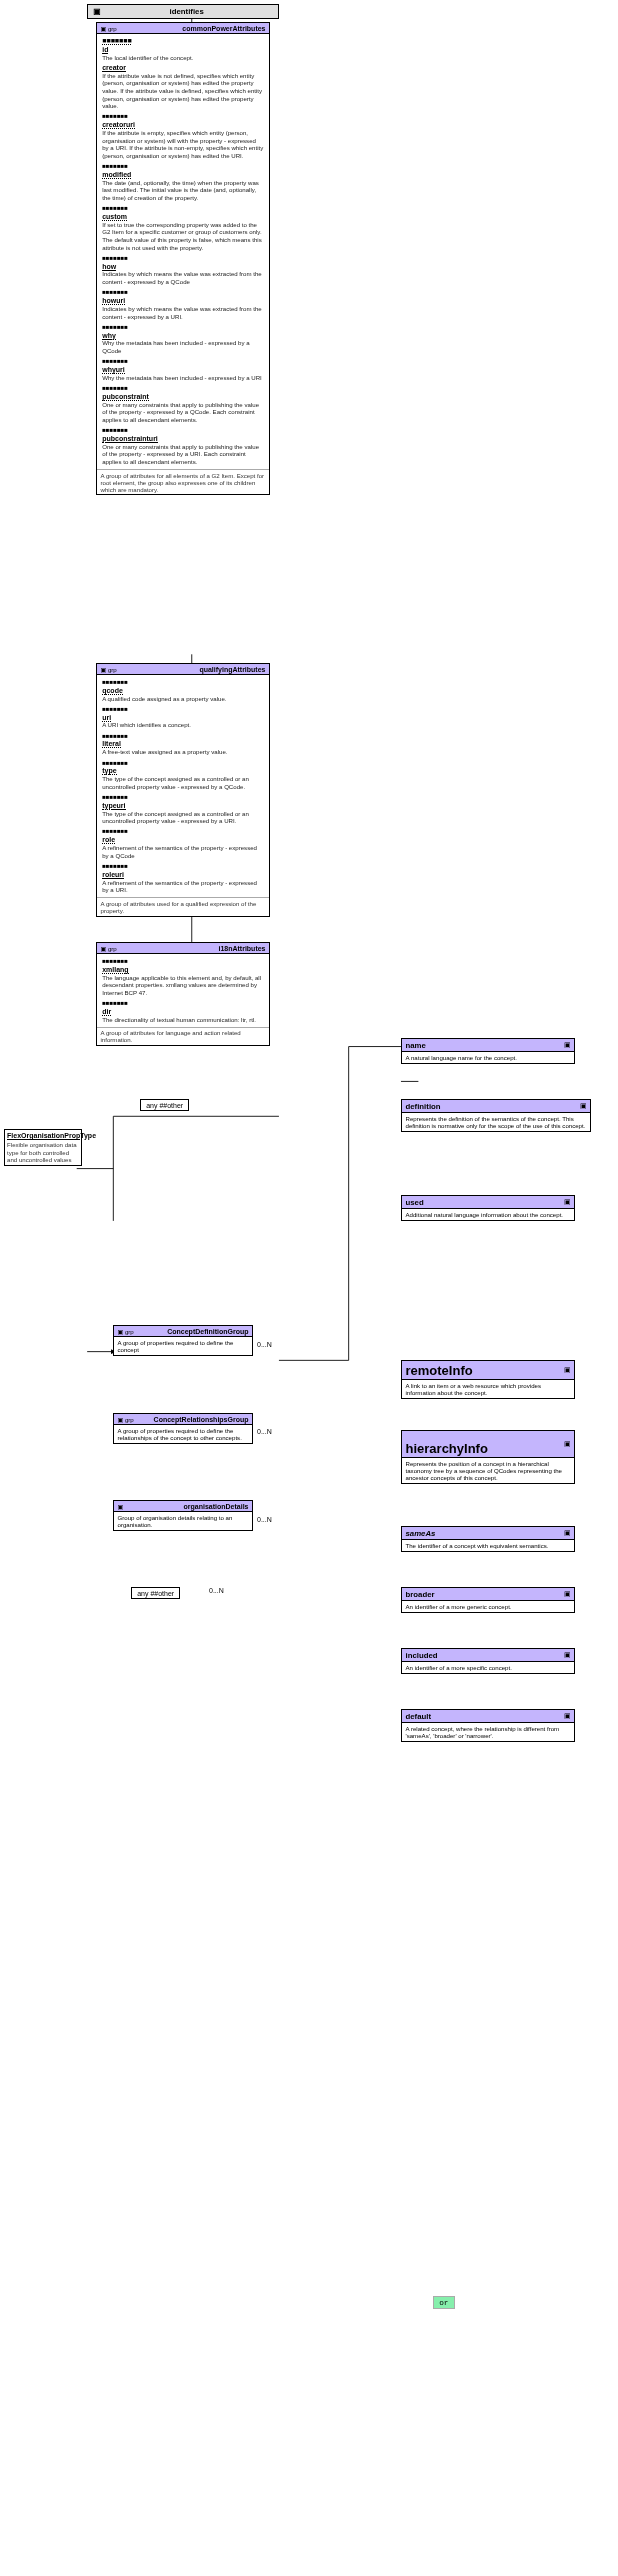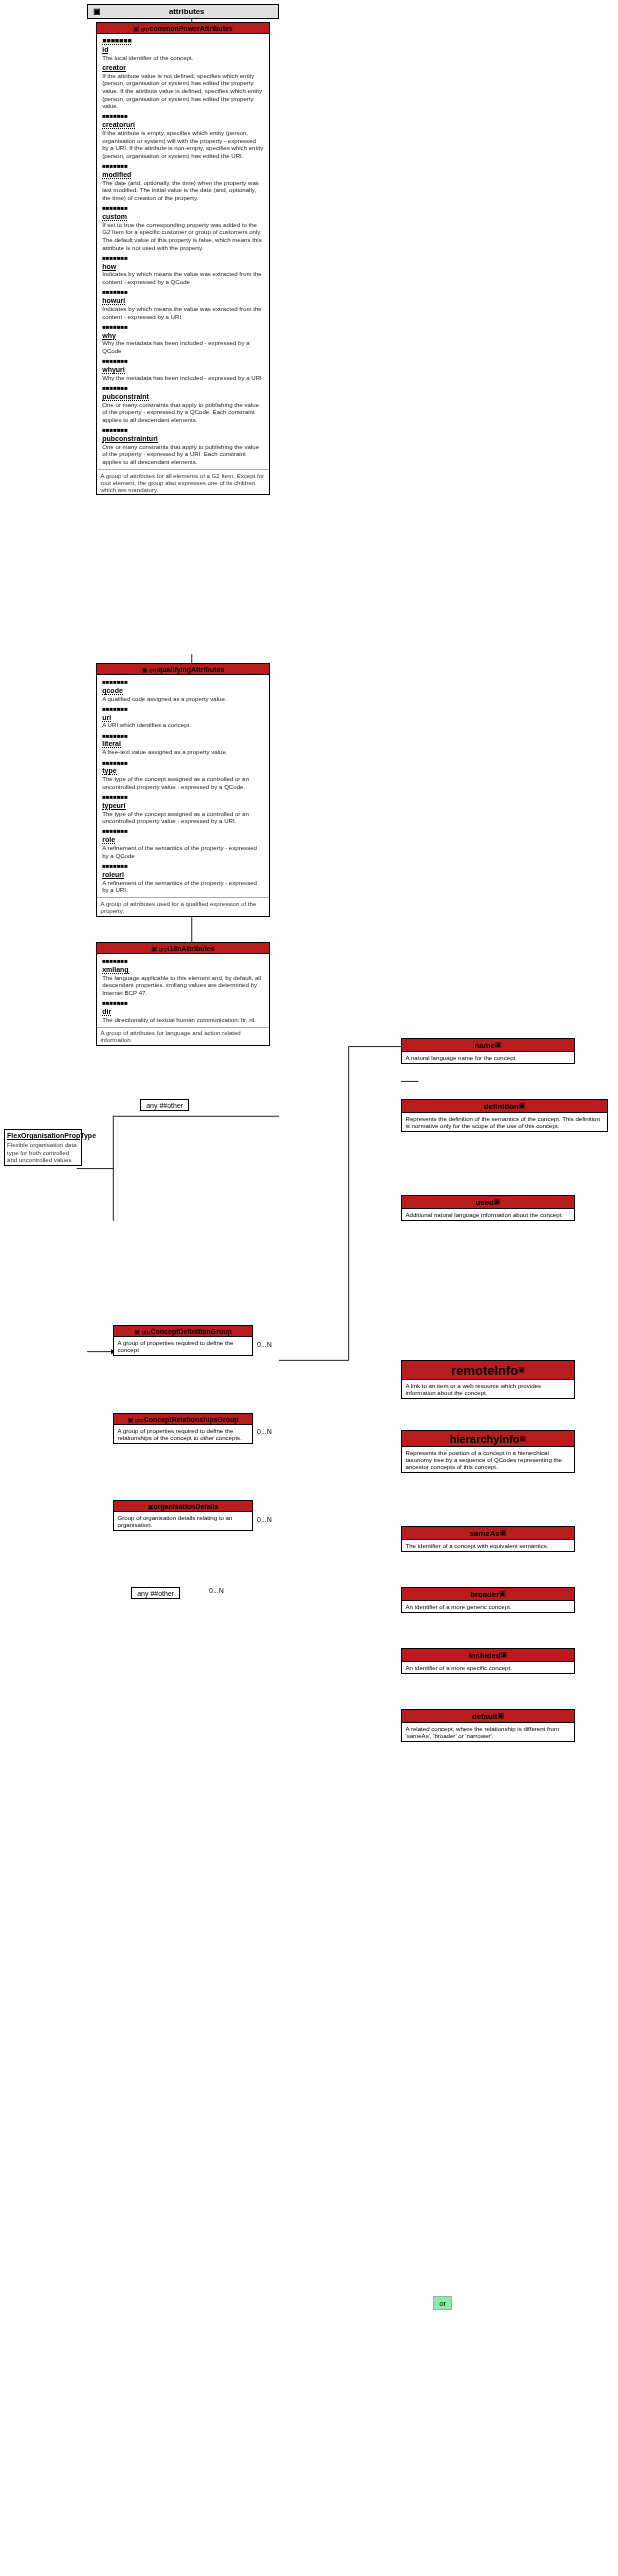--- a/index.html
+++ b/index.html
@@ -31,22 +31,22 @@
       top: 0;
       left: 0;
       width: 618px;
       height: 2576px;
       pointer-events: none;
     }
 
     .box-title-bar {
       display: flex;
       align-items: center;
-      justify-content: center;
-      background: #b91c1c;
+      justify-content: space-between;
+      background: #c4b5fd;
       border-bottom: 0.9px solid #000;
       padding: 1.7px 3.5px;
       font-size: 7px;
     }
 
     .field-row {
       padding: 0.9px 3.5px;
       font-size: 7px;
     }
 
@@ -92,21 +92,21 @@
         <path d="M0,0 L0,6 L6,3 z" fill="#000"></path>
       </marker>
       <marker id="arrow-open" markerWidth="8" markerHeight="8" refX="4" refY="4" orient="auto">
         <path d="M0,0 L4,4 L0,8" fill="none" stroke="#000" stroke-width="1"></path>
       </marker>
     </defs>
   </svg>
 
   <div style="position:absolute; left:87px; top:4.4px; width:192px; background:#e0e0e0; border:0.9px solid #000; padding:1.7px 5.2px; font-size:7.8px; font-weight:bold; display:flex; justify-content:space-between; align-items:center;">
     <span style="cursor:pointer;">▣</span>
-    <span>attributes</span>
+    <span>identifies</span>
     <span style="cursor:pointer;"></span>
   </div>
 
   <div class="uml-box" style="left:96px; top:22px; width:174px;">
     <div class="box-title-bar">
       <span style="font-size:6.1px;">▣ grp</span>
       <span style="font-weight:bold; font-size:7px;">commonPowerAttributes</span>
     </div>
     <div style="padding:1.7px;">
 
@@ -319,21 +319,21 @@
   <div style="position:absolute; left:209px; top:1587px; font-size:7px;">0...N</div>
 
   <div class="uml-box" style="left:401px; top:1038px; width:174px;">
     <div class="box-title-bar">
       <span style="font-weight:bold; font-size:7.8px;">name</span>
       <span style="cursor:pointer;">▣</span>
     </div>
     <div style="padding:1.7px 3.5px; font-size:6.1px;">A natural language name for the concept.</div>
   </div>
 
-  <div class="uml-box" style="left:401px; top:1099px; width:207px;">
+  <div class="uml-box" style="left:401px; top:1099px; width:190px;">
     <div class="box-title-bar">
       <span style="font-weight:bold; font-size:7.8px;">definition</span>
       <span style="cursor:pointer;">▣</span>
     </div>
     <div style="padding:1.7px 3.5px; font-size:6.1px;">Represents the definition of the semantics of the concept. This definition is normative only for the scope of the use of this concept.</div>
   </div>
 
   <div class="uml-box" style="left:401px; top:1195px; width:174px;">
     <div class="box-title-bar">
       <span style="font-weight:bold; font-size:7.8px;">used</span>
@@ -346,21 +346,21 @@
   <div class="uml-box" style="left:401px; top:1360px; width:174px;">
     <div class="box-title-bar">
       <span style="font-weight:bold; font-size:13px;">remoteInfo</span>
       <span style="cursor:pointer;">▣</span>
     </div>
     <div style="padding:1.7px 3.5px; font-size:6.1px;">A link to an item or a web resource which provides information about the concept.</div>
   </div>
 
   <div class="uml-box" style="left:401px; top:1430px; width:174px;">
     <div class="box-title-bar">
-      <span style="font-weight:bold; font-size:11px;">hierarchyInfo</span>
+      <span style="font-weight:bold; font-size:13px;margin-top:8px;">hierarchyInfo</span>
       <span style="cursor:pointer;">▣</span>
     </div>
     <div style="padding:1.7px 3.5px; font-size:6.1px;">Represents the position of a concept in a hierarchical taxonomy tree by a sequence of QCodes representing the ancestor concepts of this concept.</div>
   </div>
 
   <div class="uml-box" style="left:401px; top:1526px; width:174px;">
     <div class="box-title-bar">
       <span style="font-weight:bold; font-size:7.8px;font-style:italic;">sameAs</span>
       <span style="cursor:pointer;">▣</span>
     </div>
@@ -384,16 +384,16 @@
   </div>
 
   <div class="uml-box" style="left:401px; top:1709px; width:174px;">
     <div class="box-title-bar">
       <span style="font-weight:bold; font-size:7.8px;">default</span>
       <span style="cursor:pointer;">▣</span>
     </div>
     <div style="padding:1.7px 3.5px; font-size:6.1px;">A related concept, where the relationship is different from 'sameAs', 'broader' or 'narrower'.</div>
   </div>
 
-  <div style="position:absolute; left:433px; top:2296px; font-size:7.8px; border:0.9px solid #aaa; padding:1.7px 5.2px; background:#86efac;">or</div>
+  <div style="position:absolute; left:433px; top:2296px; font-size:7.8px; border:0.9px solid #aaa; padding:1.7px 5.2px; background:#86efac;font-family:Liberation Mono, monospace;">or</div>
 
 </div>
 
 
 </body></html>

